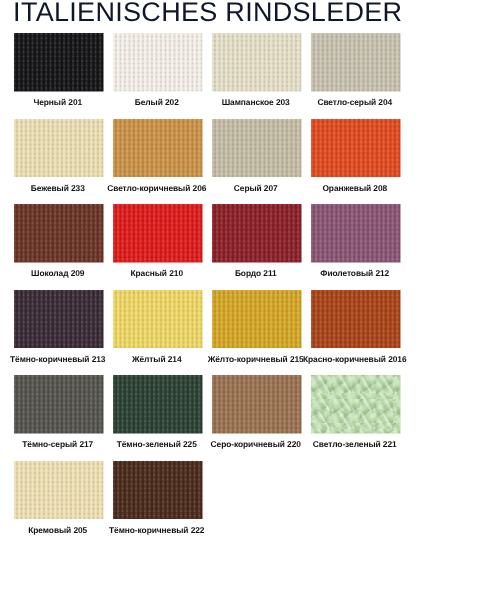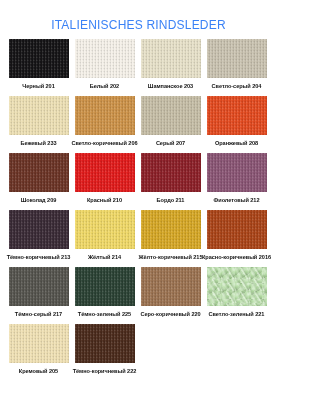--- a/index.html
+++ b/index.html
@@ -17,25 +17,25 @@
   .page {
     position: relative;
     width: 277px;
     height: 400px;
     background: #ffffff;
     box-sizing: border-box;
   }
   .chart-title {
     text-align: center;
     font-family: "Liberation Sans", sans-serif;
-    font-size: 12px;
+    font-size: 18px;
     font-weight: 400;
-    color: #3b82f6;
+    color: #0f172a;
     letter-spacing: 0.2px;
-    padding-top: 17px;
+    padding-top: 0;
     padding-bottom: 0px;
     line-height: 16px;
     white-space: nowrap;
   }
   .grid {
     display: flex;
     flex-direction: column;
     padding: 0 6px;
     margin-top: 6px;
   }

